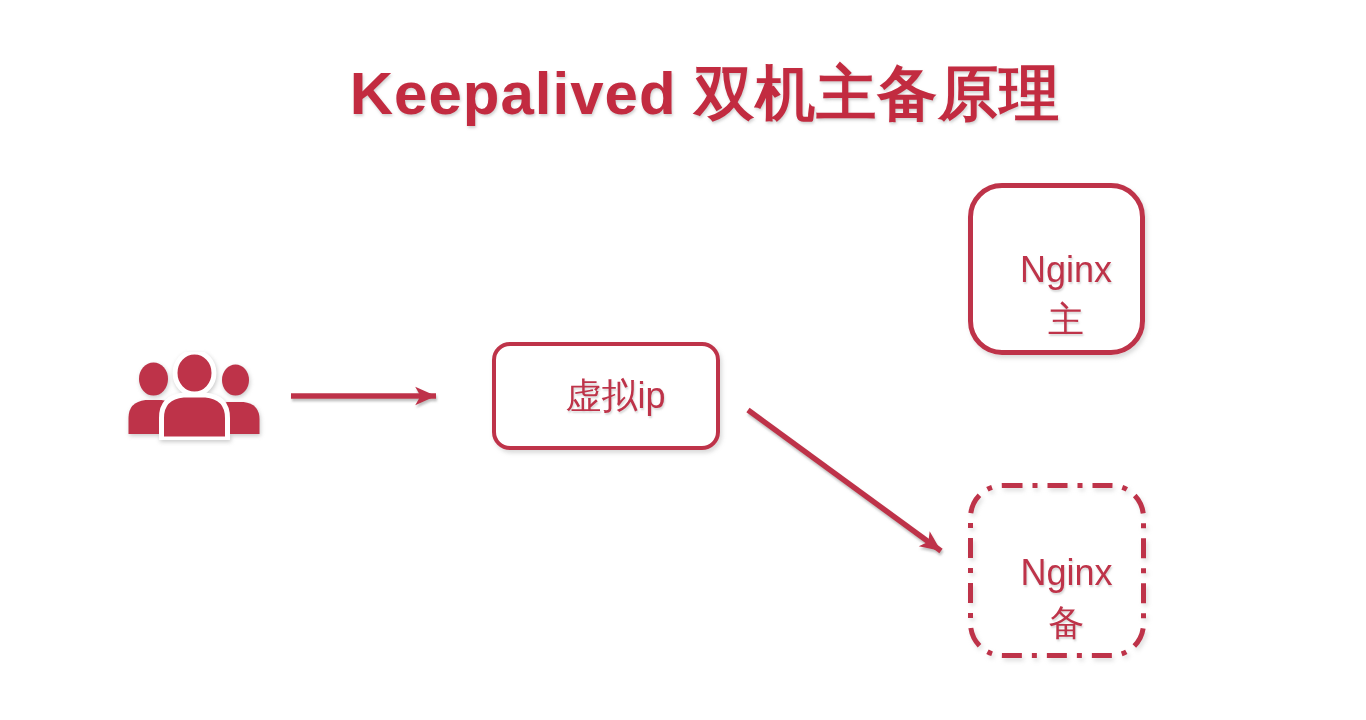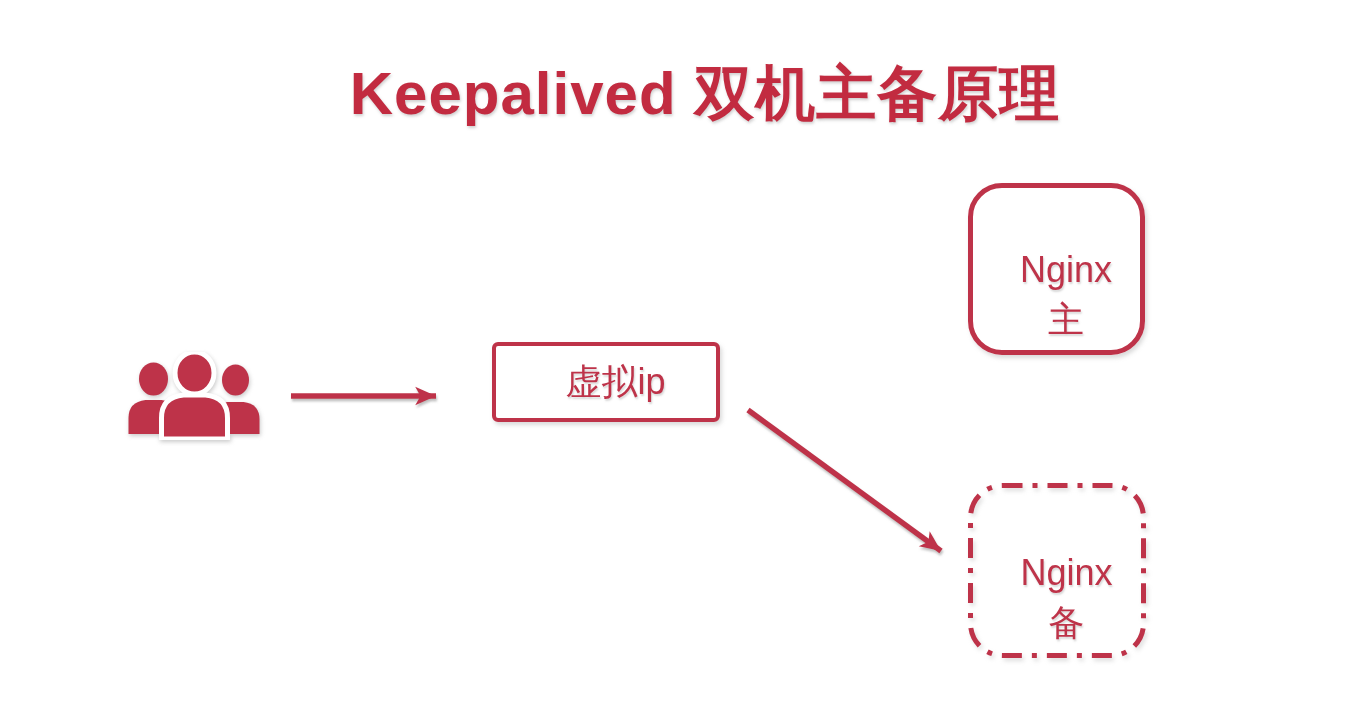--- a/index.html
+++ b/index.html
@@ -56,23 +56,23 @@
     color:var(--red);
     text-align:center;
     padding-left:19px;
   }
   .node span{
     text-shadow:1px 2px 2px rgba(140,140,140,0.35);
     white-space:nowrap;
   }
   .node-vip{
     left:492px;top:342px;
-    width:228px;height:80px;
+    width:228px;height:108px;
     border:4px solid var(--red);
-    border-radius:6px;
+    border-radius:18px;
     box-shadow:2px 3px 4px rgba(150,150,150,0.35);
     font-size:36px;
   }
   .node-master{
     left:968px;top:183px;
     width:177px;height:172px;
     border:5px solid var(--red);
     border-radius:34px;
     box-shadow:2px 3px 4px rgba(150,150,150,0.35);
     font-size:36px;

